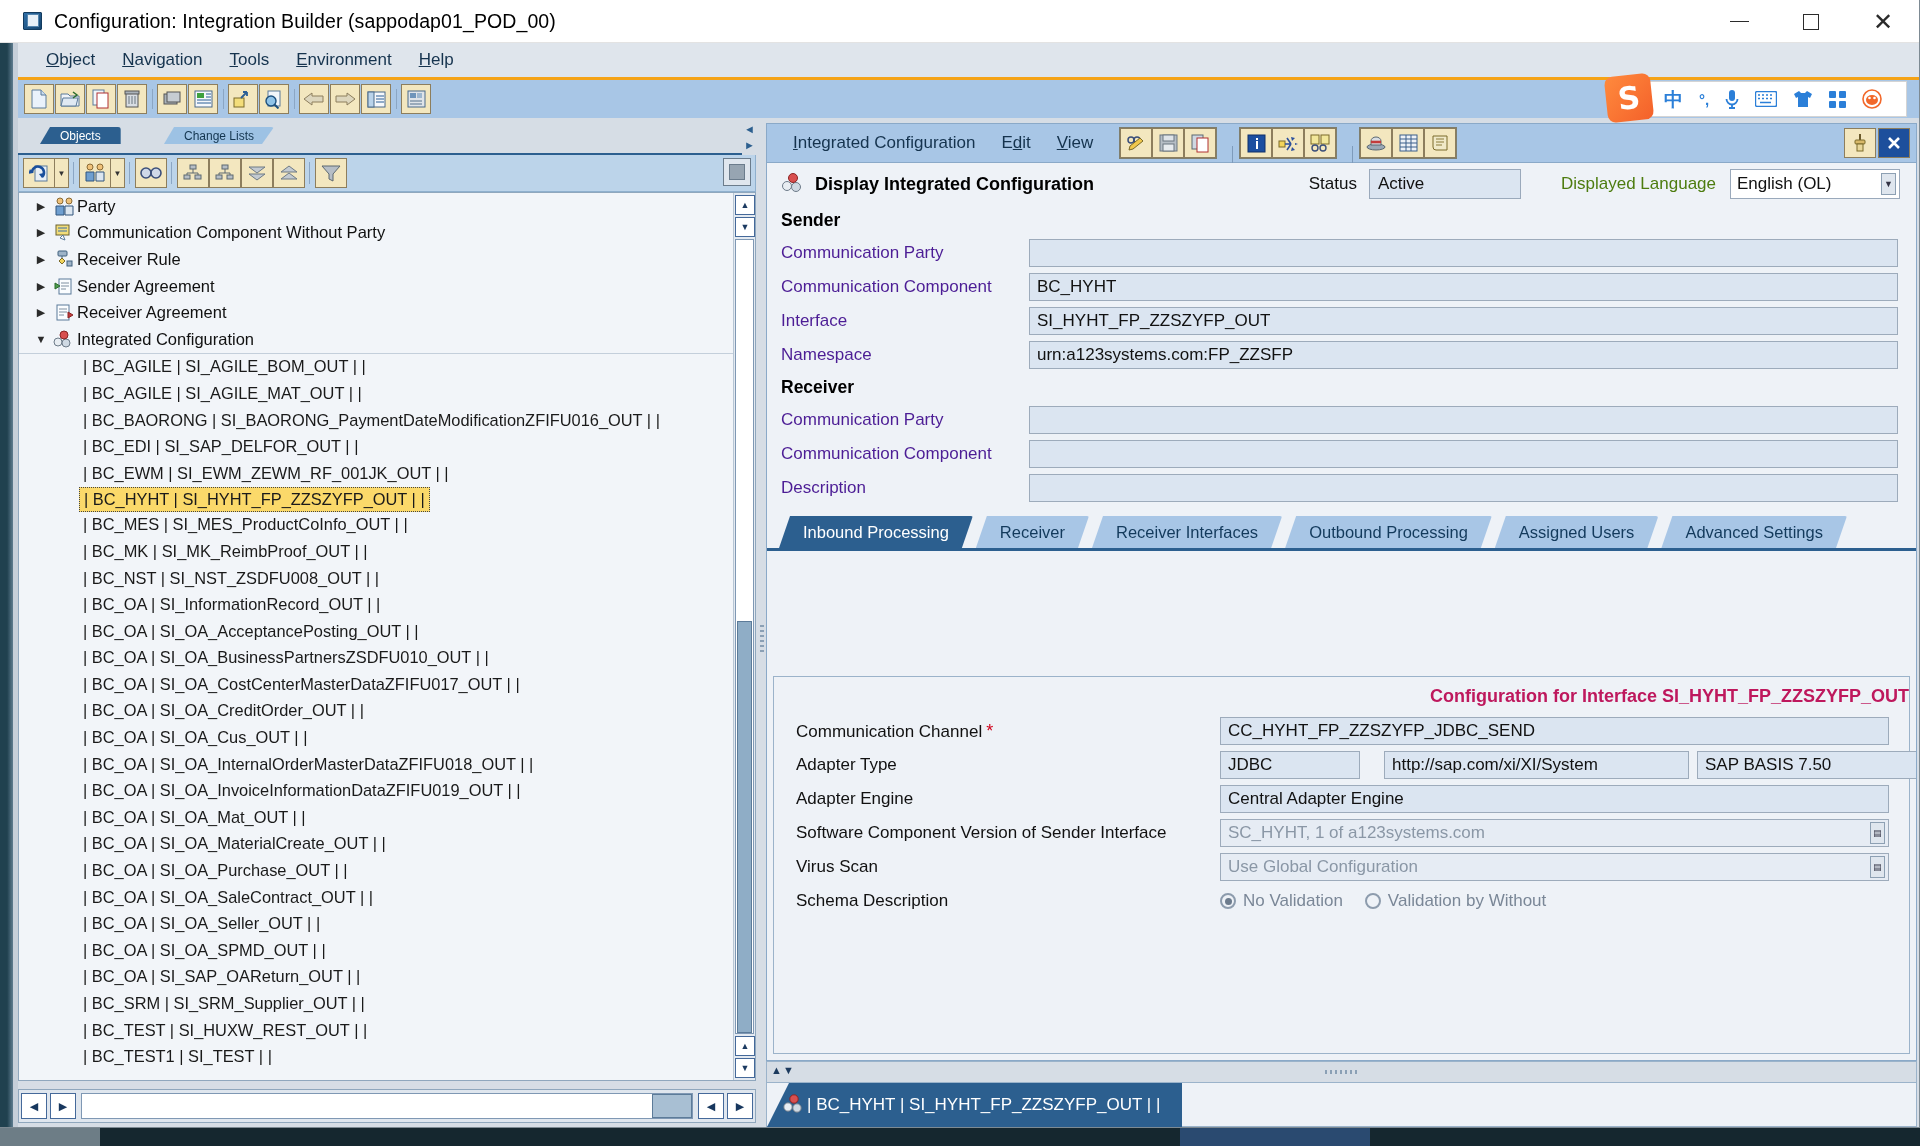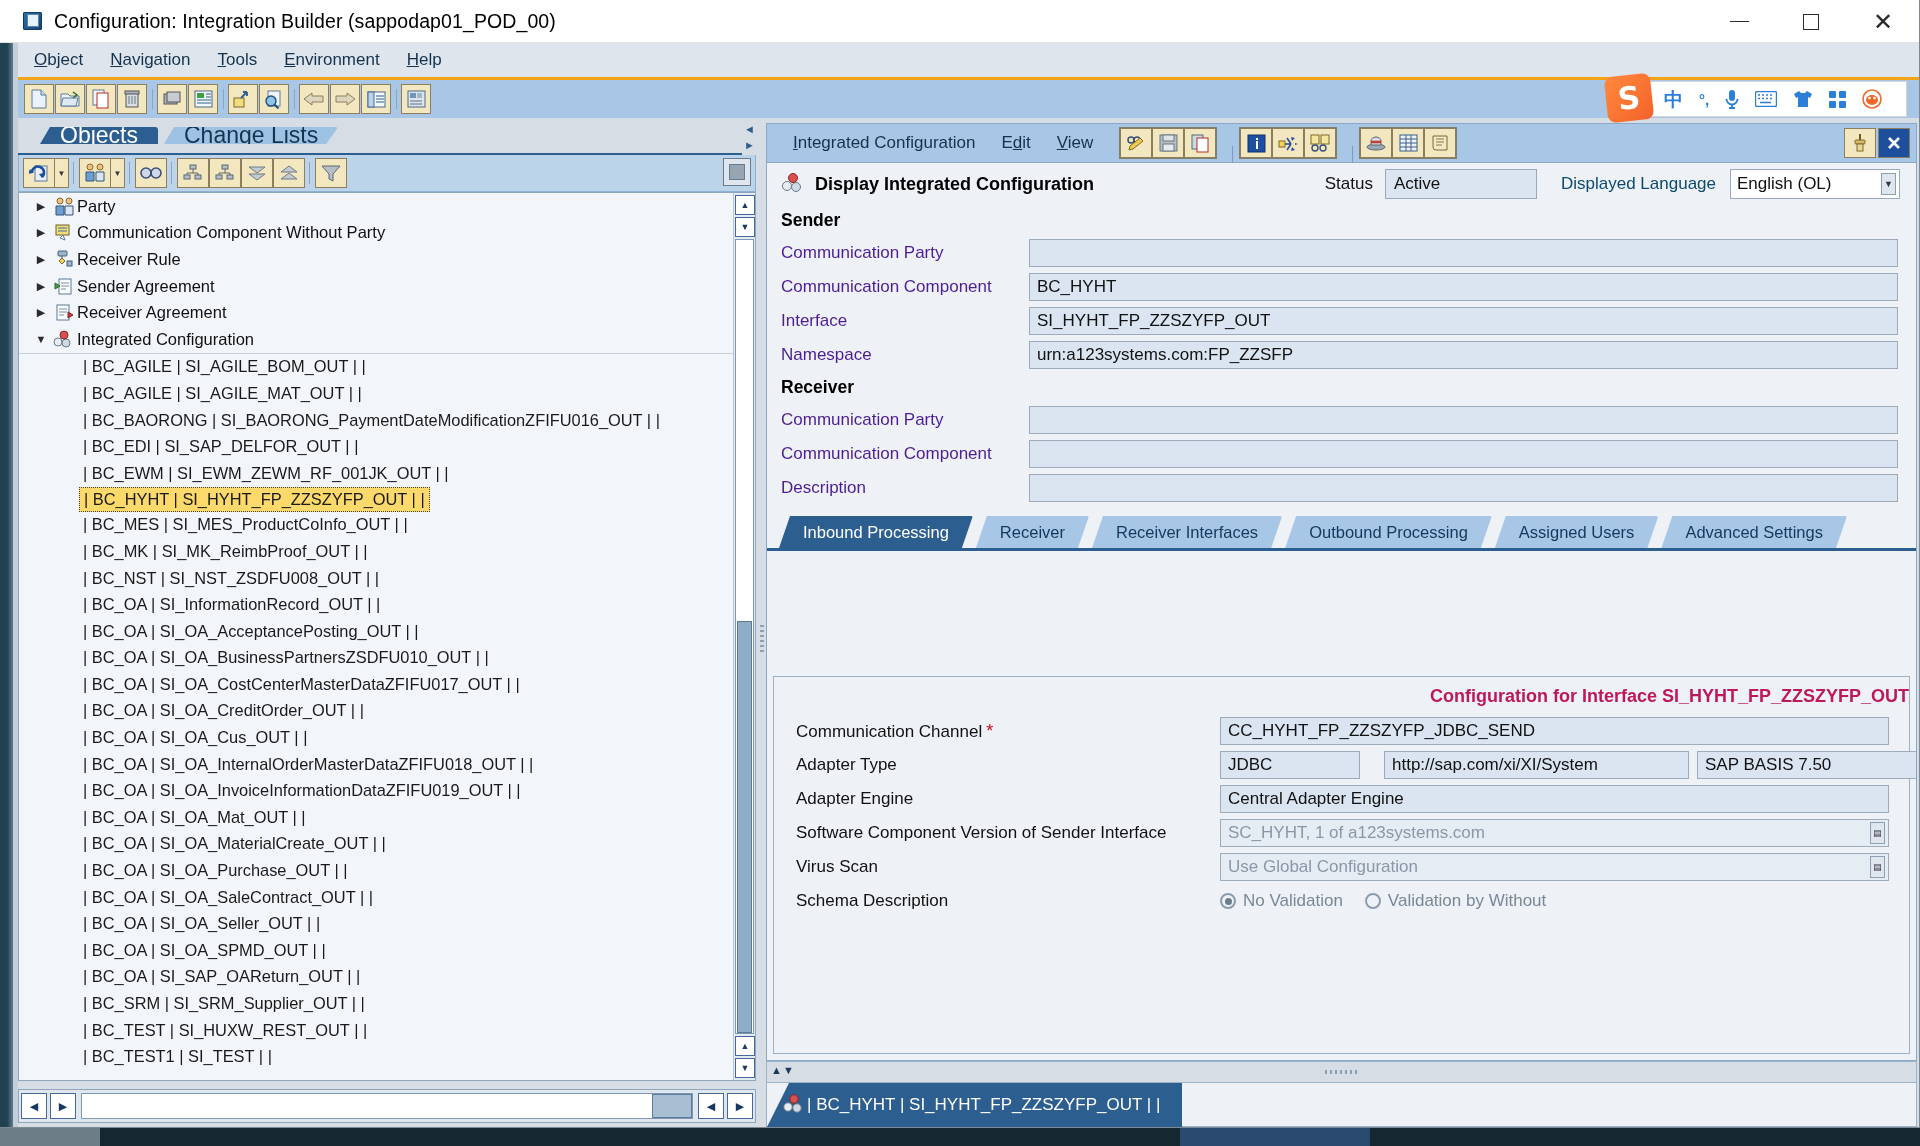--- a/index.html
+++ b/index.html
@@ -88,21 +88,21 @@
     width: 5px; height: 100%;
     background: #c6cfd9;
   }
 
   
   .menubar {
     position: absolute; left: 18px; top: 0;
     right: 0; height: 34px;
     background: #dfe5ec;
     display: flex; align-items: center;
-    padding-left: 16px;
+    padding-left: 28px;
   }
   .menu-item {
     font-size: 17px; color: #15334e;
     margin-right: 27px; white-space: nowrap; cursor: default;
   }
   .menu-item u { text-decoration: underline; }
 
   .orange-rule {
     position: absolute; left: 18px; top: 34px; right: 0;
     height: 3px; background: #f5a316;
@@ -156,21 +156,21 @@
   }
   .tabstrip {
     position: relative; height: 32px;
     background: #d6dde5;
     border-bottom: 2px solid #2c5f8f;
   }
   .ltab {
     position: absolute; top: 4px; height: 17px;
     padding: 0 20px;
     display: flex; align-items: center;
-    font-size: 23px;
+    font-size: 12px;
     border-top-left-radius: 3px; border-top-right-radius: 3px;
     white-space: nowrap;
   }
   .ltab.active {
     background: #2c5f8f; color: #ffffff;
     left: 22px;
     clip-path: polygon(10px 0, 100% 0, 100% 100%, 0 100%);
   }
   .ltab.inactive {
     background: #9dc2e4; color: #13354f;
@@ -366,21 +366,21 @@
   }
   .rp-status-lbl {
     margin-left: auto; font-size: 17px; color:#111; margin-right: 12px; white-space:nowrap;
   }
   .rp-status-box {
     width: 152px; height: 30px;
     background: #dbe5f1; border: 1px solid #9aa9bb;
     display:flex; align-items:center; padding-left: 8px;
     font-size: 17px; color:#111;
   }
-  .rp-lang-lbl { font-size: 17px; color:#0c4a6e; margin: 0 14px 0 24px; white-space:nowrap;}
+  .rp-lang-lbl { font-size: 17px; color:#4d7c0f; margin: 0 14px 0 40px; white-space:nowrap;}
   .rp-lang-box {
     width: 170px; height: 30px;
     background: #ffffff; border: 1px solid #9aa9bb;
     display:flex; align-items:center; padding-left: 6px;
     font-size: 17px; color:#111; position:relative;
   }
   .dropdown-glyph {
     position:absolute; right:3px; top:3px;
     width: 15px; height: 22px;
     background: #dfe6ee; border: 1px solid #8da0b3;

